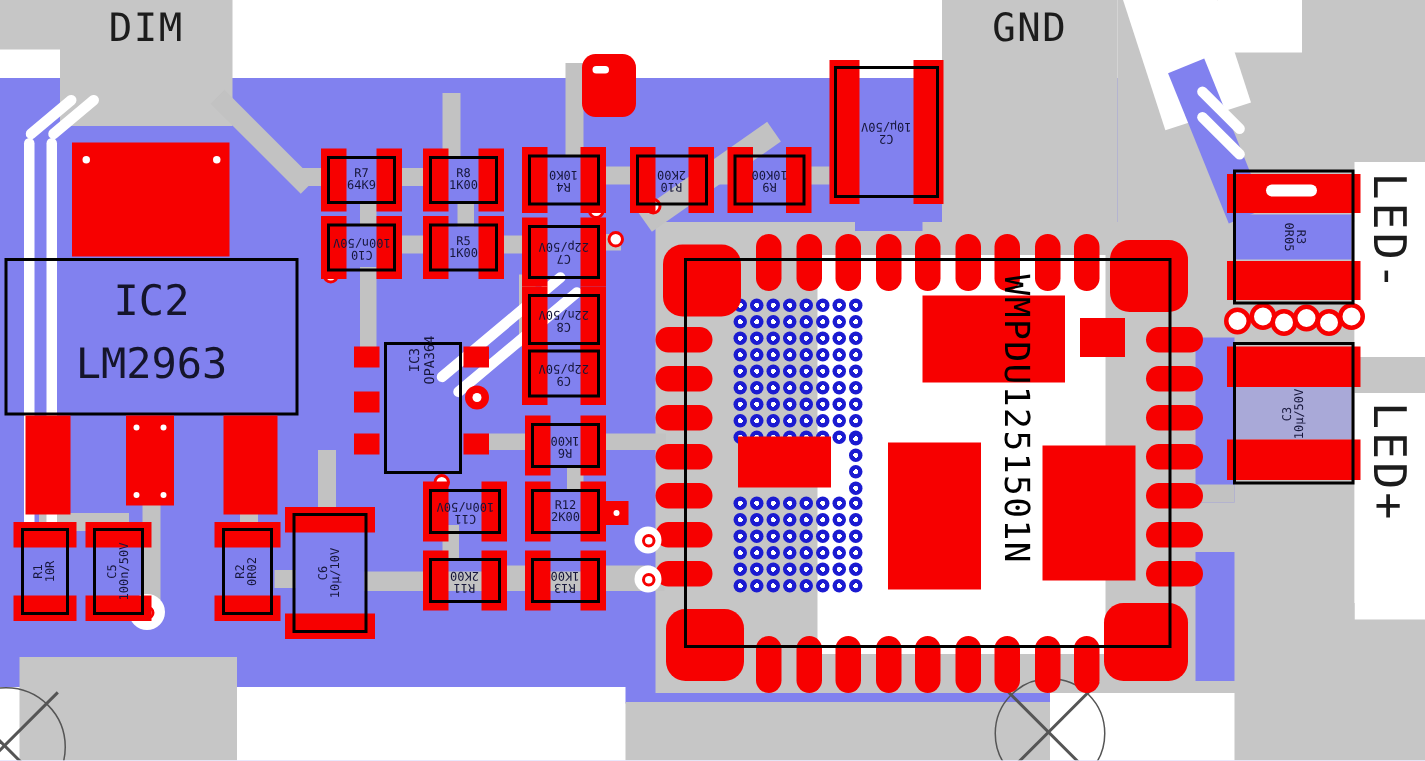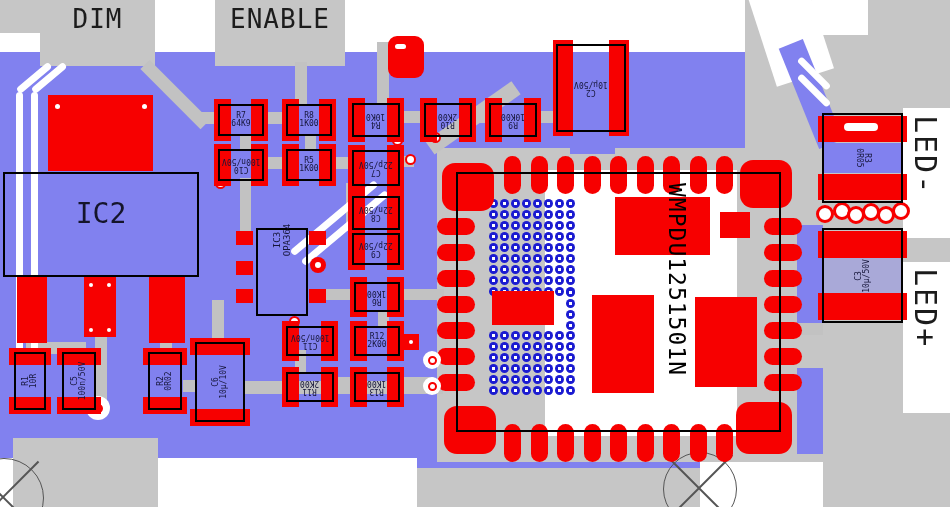--- a/index.html
+++ b/index.html
@@ -63,25 +63,25 @@
   <div class="abs gray" style="left:903px;top:238px;width:47px;height:24px"></div>
   <div class="abs gray" style="left:823px;top:413px;width:127px;height:94px"></div>
 
   <div class="abs blue" style="left:798px;top:40px;width:26px;height:108px;transform:rotate(-22deg)"></div>
   <div class="wtrace" style="left:793px;top:70px;width:42px;height:7px;transform:rotate(45deg)"></div>
   <div class="wtrace" style="left:793px;top:87px;width:42px;height:7px;transform:rotate(45deg)"></div>
   <div class="abs blue" style="left:797px;top:225px;width:26px;height:110px"></div>
   <div class="abs blue" style="left:797px;top:368px;width:26px;height:86px"></div>
 
   <div class="abs gray" style="left:0;top:0;width:40px;height:33px"></div>
-  <div class="abs gray" style="left:40px;top:0;width:115px;height:66px">
+  <div class="abs gray" style="left:40px;top:0;width:115px;height:84px">
     <div class="tab-label" style="margin-top:4px">DIM</div>
   </div>
-  <div class="abs gray" style="left:215px;top:0;width:130px;height:66px">
-    <div class="tab-label" style="margin-top:4px">ENABLE</div>
+  <div class="abs gray" style="left:628px;top:0;width:117px;height:148px">
+    <div class="tab-label" style="margin-top:4px">GND</div>
   </div>
 
   <div class="abs gray" style="left:13px;top:438px;width:145px;height:69px"></div>
   <div class="abs gray" style="left:417px;top:468px;width:283px;height:39px"></div>
 
   <div class="vtext" style="left:908px;top:115px">LED-</div>
   <div class="vtext" style="left:908px;top:268px">LED+</div>
 
   <div class="fid" style="left:-36px;top:458px;width:78px;height:78px"></div>
   <div class="fidline" style="left:-47px;top:496px;width:100px;transform:rotate(45deg)"></div>
@@ -126,22 +126,23 @@
   <div class="wtrace" style="left:31px;top:92px;width:7px;height:260px"></div>
   <div class="wtrace" style="left:18px;top:88px;width:42px;height:7px;transform:rotate(-40deg);transform-origin:left center"></div>
   <div class="wtrace" style="left:33px;top:88px;width:42px;height:7px;transform:rotate(-40deg);transform-origin:left center"></div>
   <div class="wtrace" style="left:292px;top:250px;width:110px;height:7px;transform:rotate(-40deg);transform-origin:left center"></div>
   <div class="wtrace" style="left:303px;top:260px;width:110px;height:7px;transform:rotate(-40deg);transform-origin:left center"></div>
 
   <div class="abs red" style="left:48px;top:95px;width:105px;height:76px"></div>
   <div class="abs whitebg" style="left:55px;top:104px;width:5px;height:5px;border-radius:50%"></div>
   <div class="abs whitebg" style="left:142px;top:104px;width:5px;height:5px;border-radius:50%"></div>
   <div class="outline" style="left:3px;top:172px;width:196px;height:105px">
-    <div class="ic-label" style="margin-top:19px">
+    <div class="ic-label" style="margin-top:6px">
       <div>IC2</div>
+      <div>LM2963</div>
     </div>
   </div>
   <div class="abs red" style="left:17px;top:277px;width:30px;height:66px"></div>
   <div class="abs red" style="left:84px;top:277px;width:32px;height:60px"></div>
   <div class="abs red" style="left:149px;top:277px;width:36px;height:66px"></div>
   <div class="abs whitebg" style="left:89px;top:283px;width:4px;height:4px;border-radius:50%"></div>
   <div class="abs whitebg" style="left:107px;top:283px;width:4px;height:4px;border-radius:50%"></div>
   <div class="abs whitebg" style="left:89px;top:328px;width:4px;height:4px;border-radius:50%"></div>
   <div class="abs whitebg" style="left:107px;top:328px;width:4px;height:4px;border-radius:50%"></div>
 

